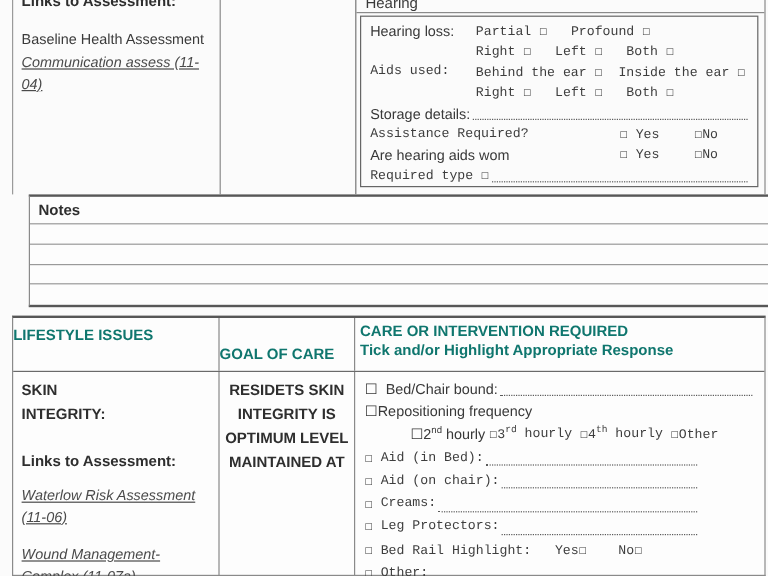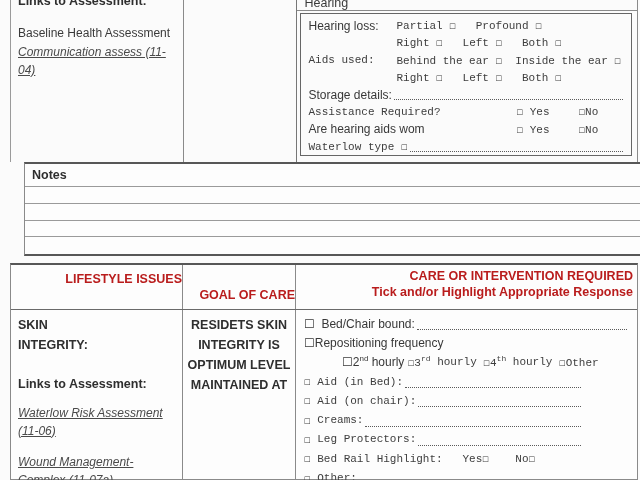--- a/index.html
+++ b/index.html
@@ -55,21 +55,21 @@
   .notes-row { height:16.8px; border-bottom:1px solid #9a9a9a; }
   .notes-row:last-child { border-bottom:none; }
 
   
   .sec-care {
     position:absolute; left:10px; top:263px; width:628px; height:217px;
     border:1px solid #8a8a8a; border-top:2px solid #575757;
     display:flex; flex-direction:column; background:#fdfdfd;
   }
   .care-head { display:flex; border-bottom:1.5px solid #6a6a6a; flex:none; }
-  .care-head .ch { font-weight:bold; font-size:12.5px; color:#b91c1c; text-align:right; }
+  .care-head .ch { font-weight:bold; font-size:12.5px; color:#0f766e; text-align:left; }
   .ch1 { width:172px; border-right:1px solid #8a8a8a; padding-top:7px; }
   .ch2 { width:113px; border-right:1px solid #8a8a8a; padding-top:23px; }
   .ch3 { flex:1; padding:4px 4px 3px; line-height:15.5px; height:44px; }
   .care-body { display:flex; flex:1; }
   .cb1 { width:172px; border-right:1px solid #8a8a8a; padding:5px 6px 0 7px; }
   .cb1 .skin-line { font-weight:bold; font-size:12.5px; line-height:20px; color:#2e2e2e; }
   .cb1 .spacer { height:22px; }
   .cb1 .links-heading { font-weight:bold; font-size:12.5px; color:#2e2e2e; }
   .cb1 .doclink { display:block; margin-top:14px; }
   .cb2 { width:113px; border-right:1px solid #8a8a8a; padding:5px 3px 0;
@@ -116,21 +116,21 @@
           <span class="hr-label-w mono pre">Assistance Required?</span>
           <span class="hr-yes mono pre">☐ Yes</span>
           <span class="mono pre">☐No</span>
         </div>
         <div class="hr-row">
           <span class="hr-label-w sans pre">Are hearing aids wom</span>
           <span class="hr-yes mono pre">☐ Yes</span>
           <span class="mono pre">☐No</span>
         </div>
         <div class="hr-row">
-          <span class="mono pre">Waterlow type ☐</span>
+          <span class="mono pre">Required type ☐</span>
           <span class="dots"></span>
         </div>
       </div>
     </div>
   </div>
 
   <div class="sec-notes">
     <div class="notes-title">Notes</div>
     <div class="notes-row"></div>
     <div class="notes-row"></div>

